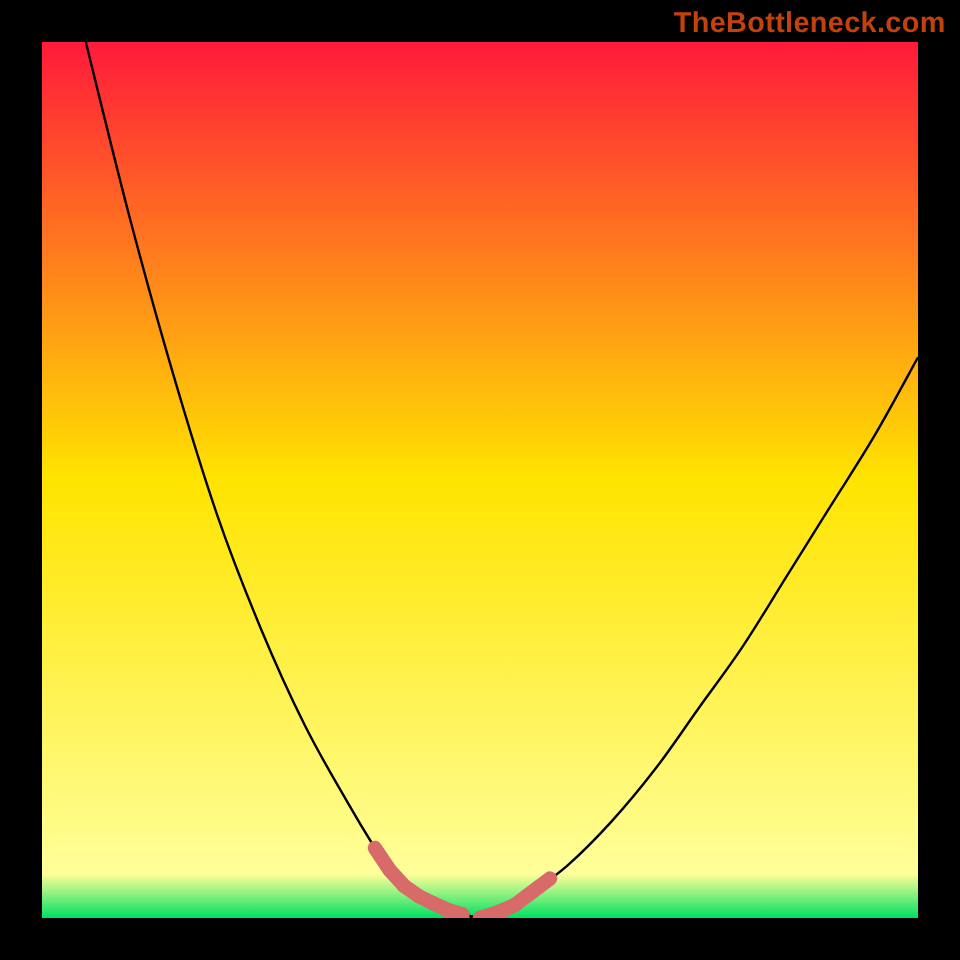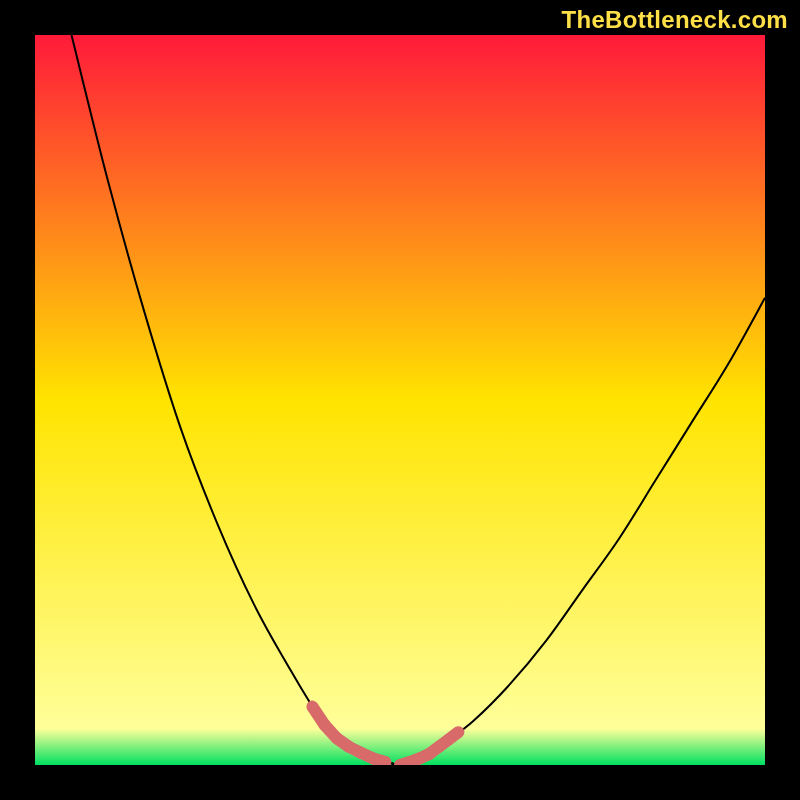--- a/index.html
+++ b/index.html
@@ -16,21 +16,21 @@
     height: 800px;
     background: #000;
   }
   .watermark {
     position: absolute;
     top: 6px;
     right: 12px;
     font-family: Arial, Helvetica, sans-serif;
     font-size: 24px;
     font-weight: 600;
-    color: #fde047;
+    color: #c2410c;
     letter-spacing: 0.3px;
     z-index: 10;
   }
   .plot {
     position: absolute;
     left: 35px;
     top: 35px;
     width: 730px;
     height: 730px;
   }

